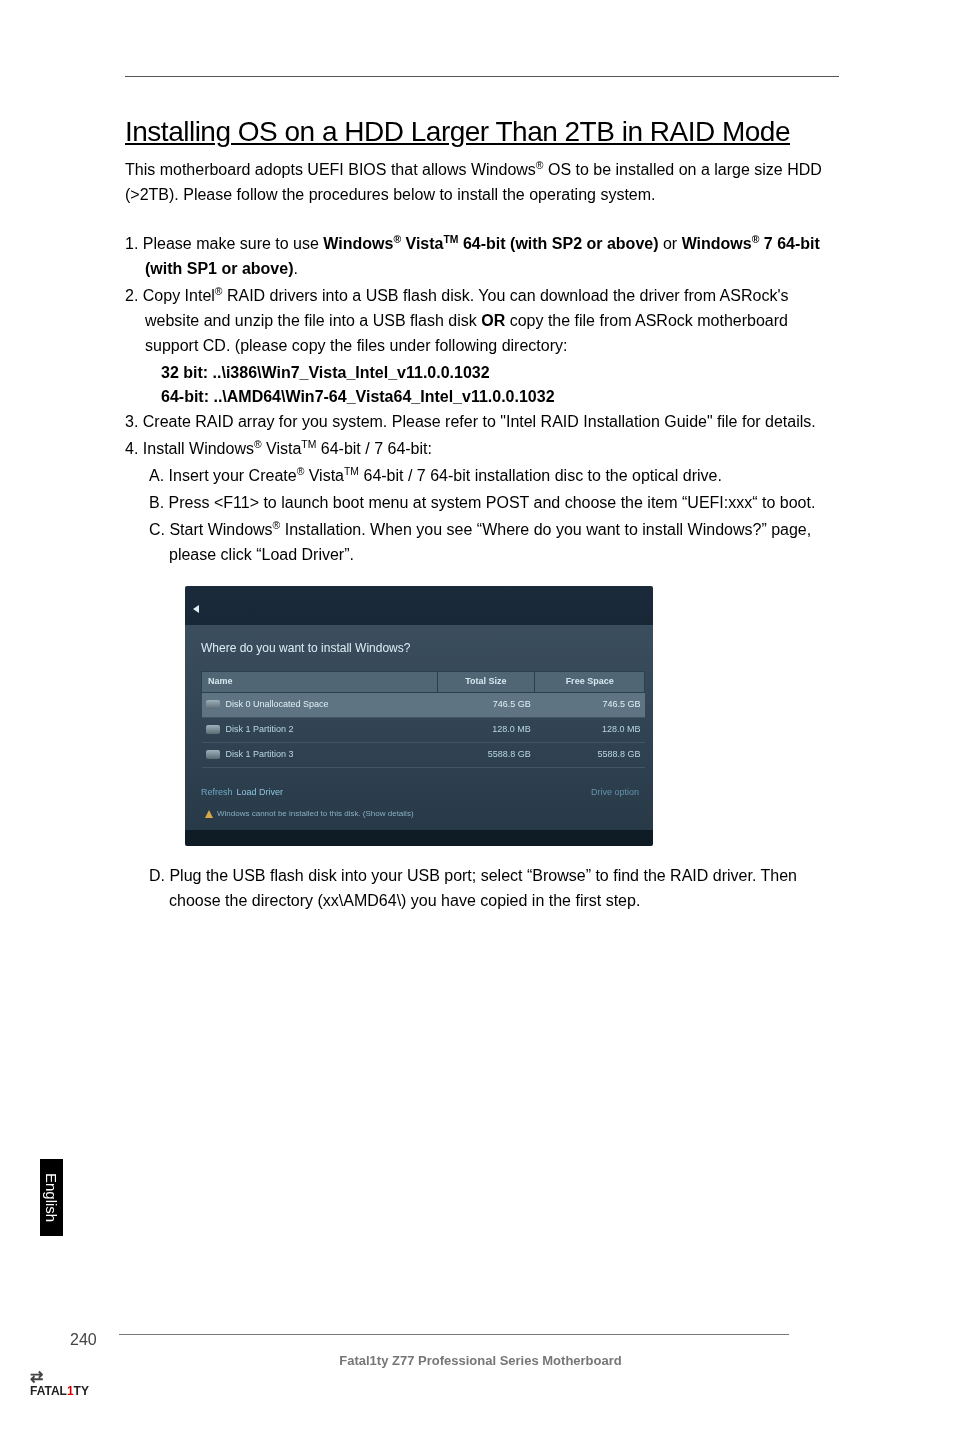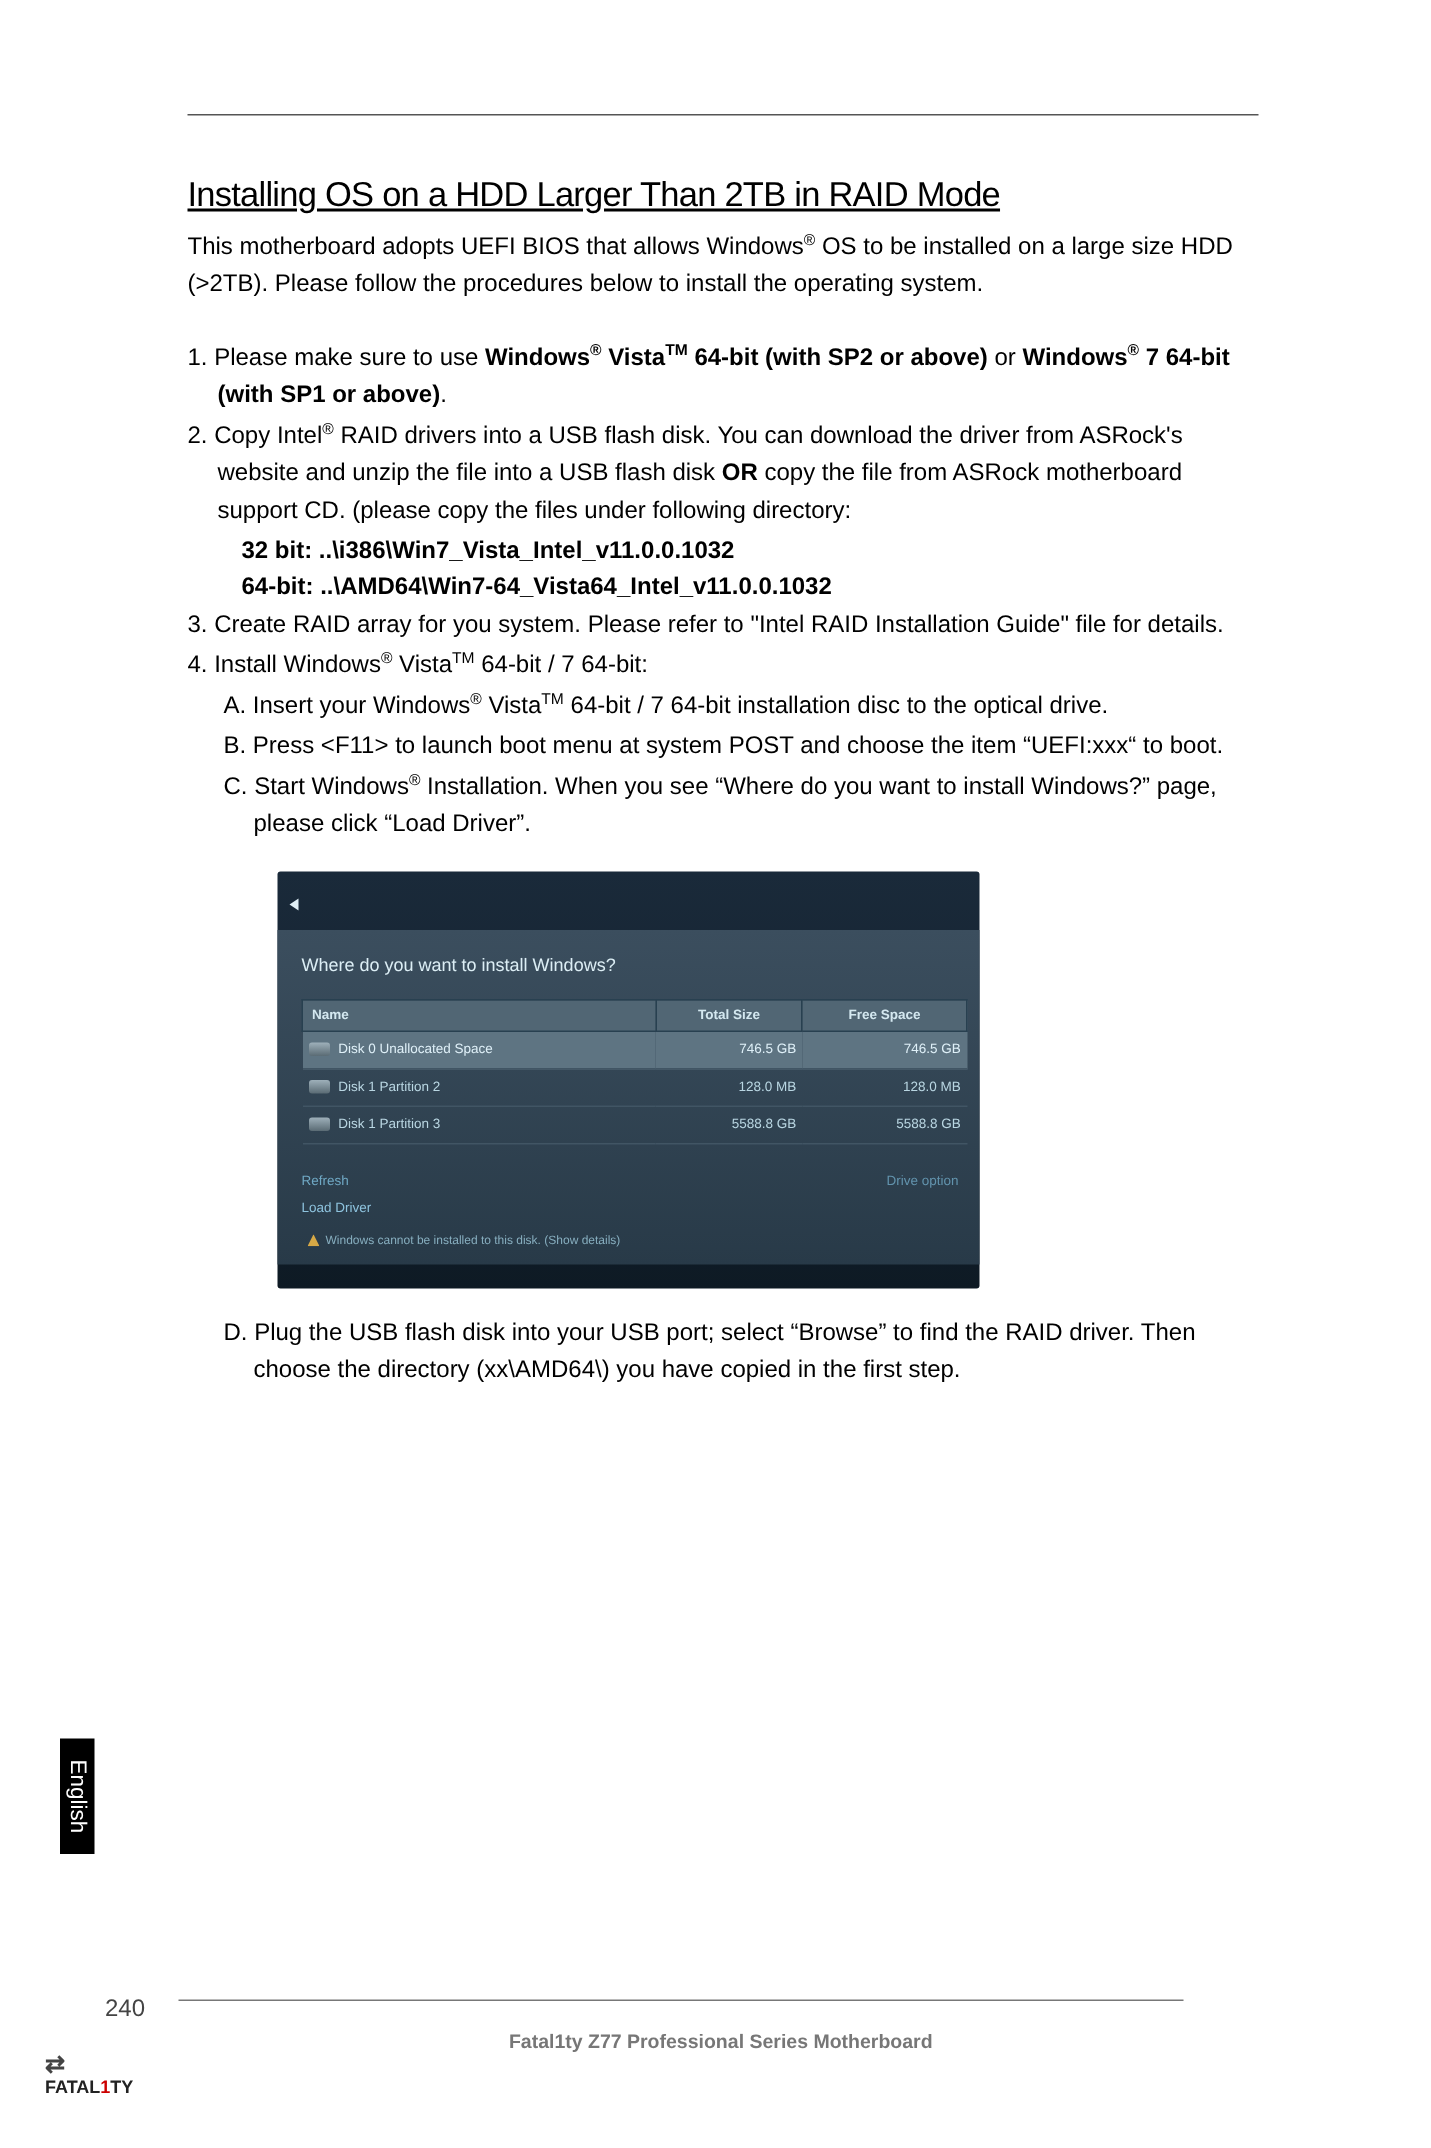--- a/index.html
+++ b/index.html
@@ -18,21 +18,21 @@
     right: 115px;
     border-top: 1px solid #555;
   }
   .content {
     position: absolute;
     top: 116px;
     left: 125px;
     right: 115px;
   }
   .heading {
-    font-size: 23px;
+    font-size: 28px;
     text-decoration: underline;
     letter-spacing: -0.5px;
     margin-bottom: 10px;
     font-weight: normal;
   }
   .intro {
     font-size: 16px;
     line-height: 1.55;
     margin-bottom: 24px;
   }
@@ -110,21 +110,21 @@
     vertical-align: middle;
   }
   .ss-links {
     margin-top: 18px;
     font-size: 9px;
     color: #6fa8c4;
     display: flex;
     justify-content: space-between;
     padding-right: 6px;
   }
-  .ss-link-left { display: flex; flex-direction: column; gap: 4px; }
+  .ss-link-left { display: flex; flex-direction: row; gap: 4px; }
   .ss-load { color: #8ec3de; }
   .ss-drive-opt { color: #6293ad; }
   .ss-warn {
     margin-top: 8px;
     font-size: 8px;
     color: #87aebf;
     padding-left: 4px;
   }
   .ss-warn-icon {
     display: inline-block;
@@ -226,21 +226,21 @@
     <p class="step-indent bold">32 bit: ..\i386\Win7_Vista_Intel_v11.0.0.1032</p>
     <p class="step-indent bold">64-bit: ..\AMD64\Win7-64_Vista64_Intel_v11.0.0.1032</p>
 
     <p class="step-item">3. Create RAID array for you system. Please refer to "Intel RAID Installation Guide" file for details.</p>
 
     <p class="step-item">
       <span>4. Install Windows</span><sup>®</sup><span> Vista</span><sup>TM</sup><span> 64-bit / 7 64-bit:</span>
     </p>
 
     <p class="sub-item">
-      <span>A. Insert your Windows</span><sup>®</sup><span> Vista</span><sup>TM</sup><span> 64-bit / 7 64-bit installation disc to the optical drive.</span>
+      <span>A. Insert your Create</span><sup>®</sup><span> Vista</span><sup>TM</sup><span> 64-bit / 7 64-bit installation disc to the optical drive.</span>
     </p>
 
     <p class="sub-item">B. Press &lt;F11&gt; to launch boot menu at system POST and choose the item “UEFI:xxx“ to boot.</p>
 
     <p class="sub-item">
       <span>C. Start Windows</span><sup>®</sup><span> Installation. When you see “Where do you want to install Windows?” page, please click “Load Driver”.</span>
     </p>
 
     <div class="screenshot">
       <span class="ss-arrow"></span>

